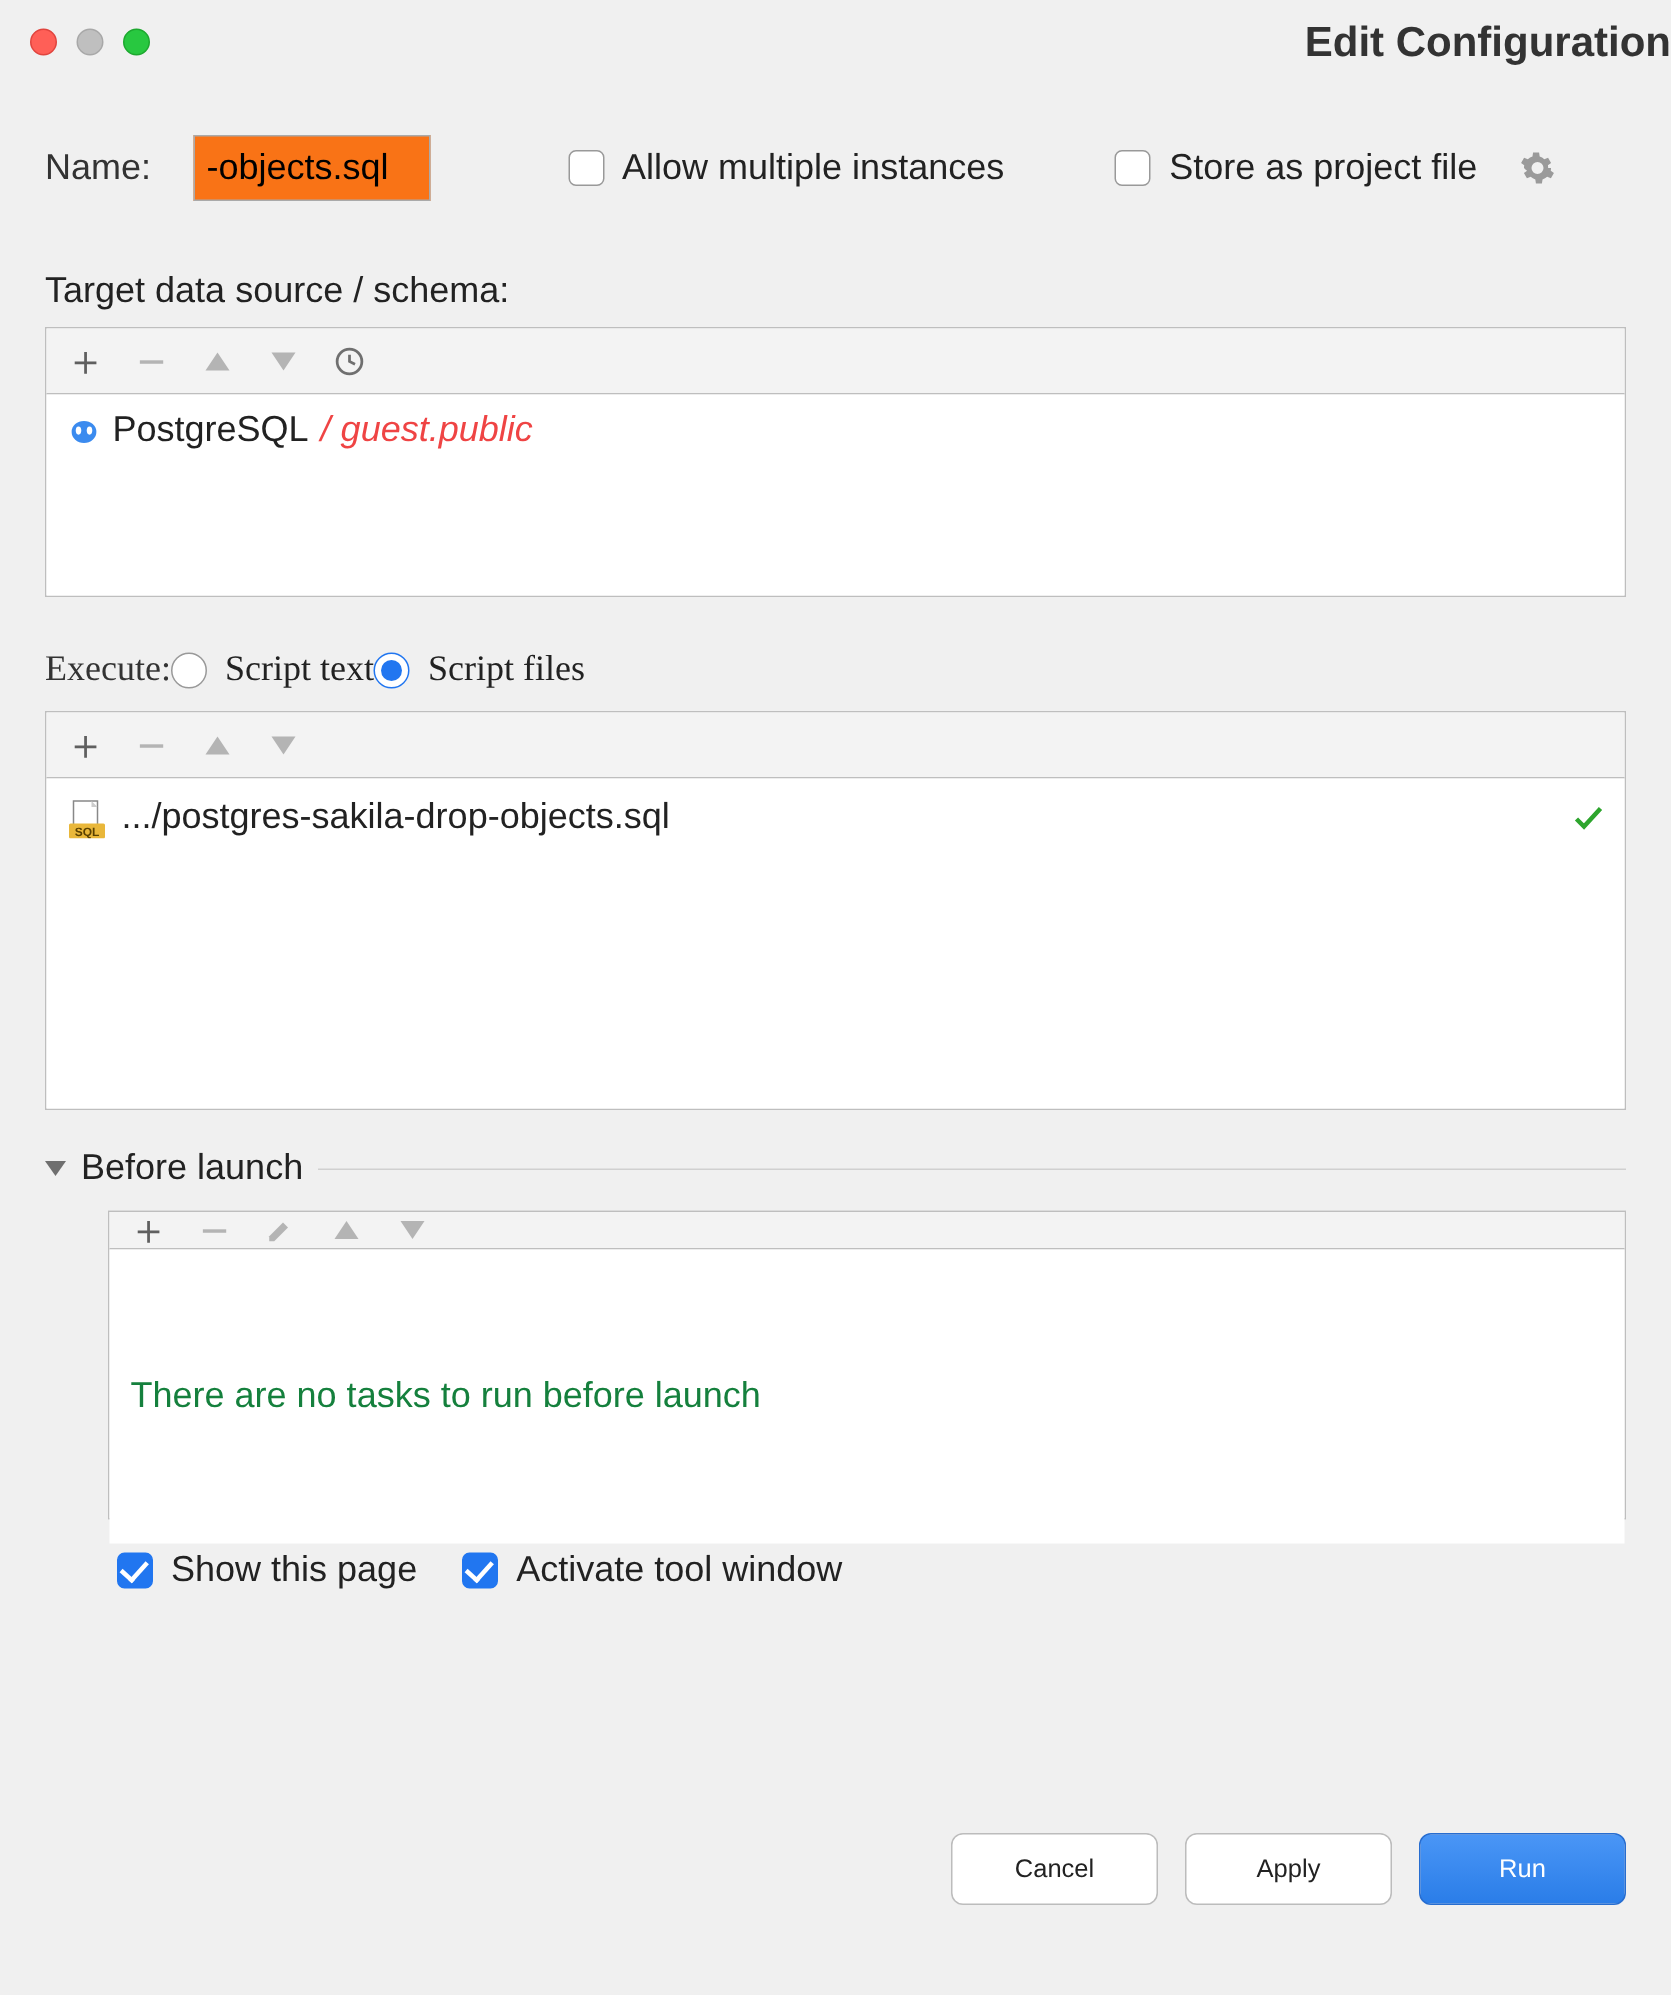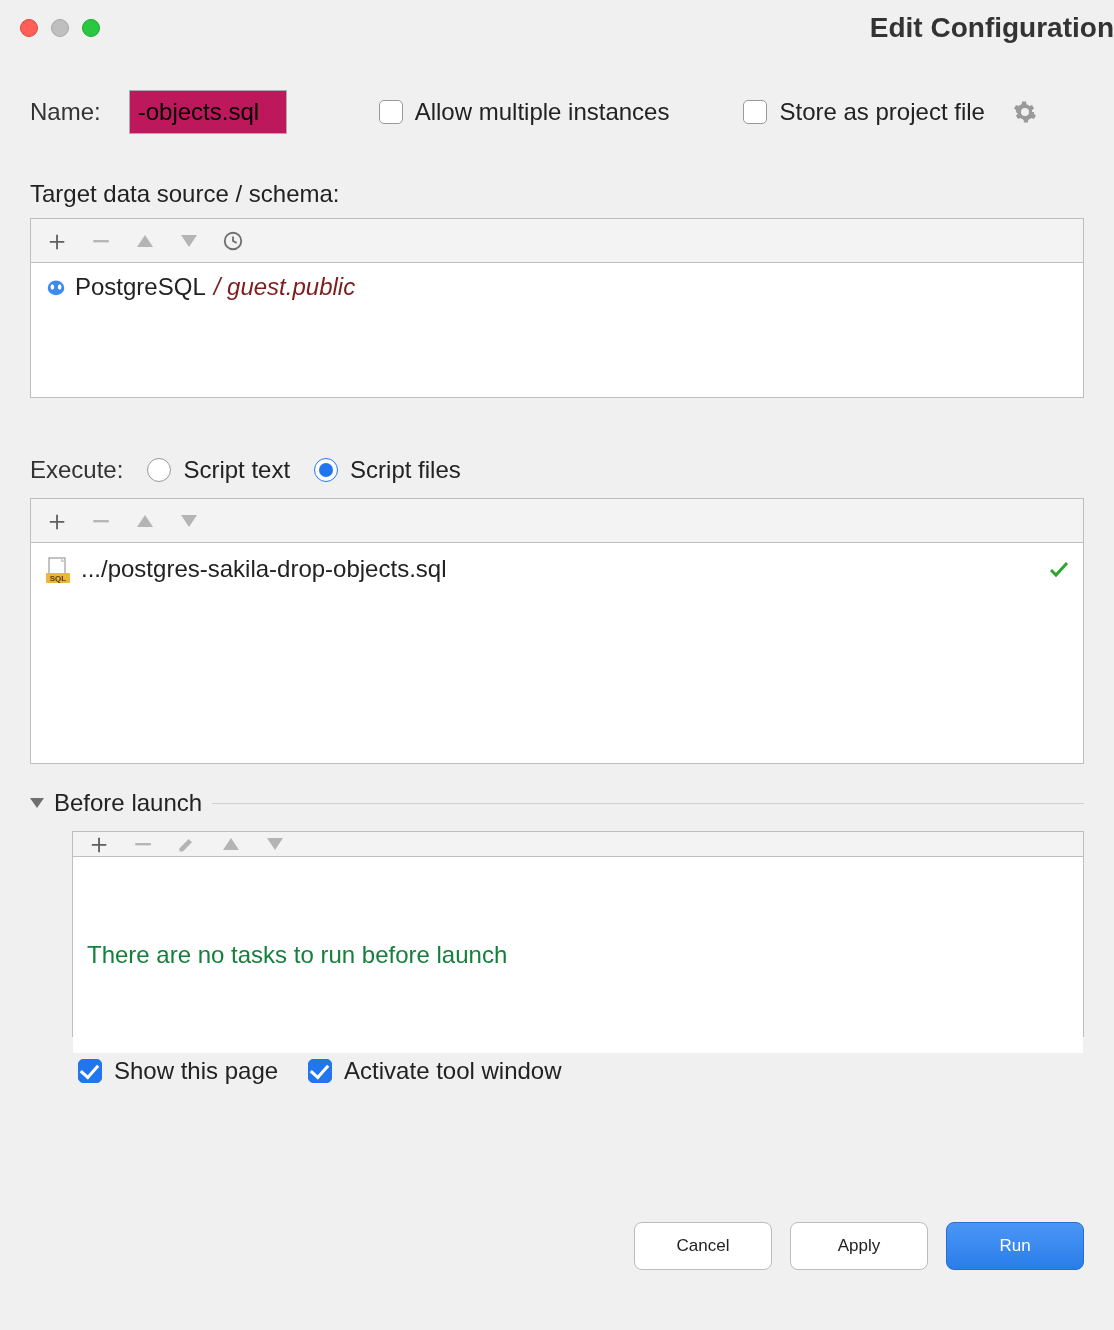--- a/index.html
+++ b/index.html
@@ -28,21 +28,21 @@
     position: absolute; left:0; right:0; text-align:right;
     font-weight: 600; font-size: 28px; color: #333;
   }
   .content { padding: 20px 30px 0 30px; }
   .row-name {
     display: flex; align-items: center; gap: 28px; margin-top: 14px;
   }
   .label { color: #333; }
   .name-input {
     height: 44px; width: 158px; border: 1px solid #aaa;
-    background: #be185d; font-size: 24px; padding: 0 8px;
+    background: #f97316; font-size: 24px; padding: 0 8px;
     font-family: inherit;
   }
   .cb-wrap {
     display: inline-flex; align-items: center; gap: 12px;
   }
   .checkbox {
     width: 24px; height: 24px; border: 1.5px solid #999;
     border-radius: 5px; background: #fff; display:inline-block;
     position: relative; flex-shrink:0;
   }
@@ -69,23 +69,23 @@
   .tb-btn { width:24px; height:24px; display:flex; align-items:center; justify-content:center; }
   .icon-plus { font-size: 28px; font-weight:400; color:#5f5f5f; line-height:1; }
   .icon-minus { font-size: 32px; font-weight:400; color:#b4b4b4; line-height:1; }
   .icon-triangle { width:0; height:0; }
   .tri-up { border-left:8px solid transparent; border-right:8px solid transparent; border-bottom:12px solid #b4b4b4; }
   .tri-down { border-left:8px solid transparent; border-right:8px solid transparent; border-top:12px solid #b4b4b4; }
   .panel-body { flex:1; padding: 10px 14px; background:#fff; }
   .ds-row { display:flex; align-items:center; gap: 8px; }
   .pg-icon { width:22px; height:22px; flex-shrink:0; }
   .ds-name { color:#222; }
-  .ds-schema { color:#7f1d1d; font-style: italic; }
+  .ds-schema { color:#ef4444; font-style: italic; }
   .exec-row {
-    display:flex; align-items:center; gap: 24px; margin-top: 58px; margin-bottom: 14px;
+    display:flex; align-items:center; margin-top: 35px; margin-bottom: 14px; font-family: Liberation Serif, serif;
   }
   .radio {
     width: 24px; height:24px; border:1.5px solid #999; border-radius:50%;
     background:#fff; position:relative; flex-shrink:0;
   }
   .radio.selected { border-color:#2176f0; }
   .radio.selected::after {
     content:""; position:absolute; left:4px; top:4px; width:14px; height:14px;
     border-radius:50%; background:#2176f0;
   }

